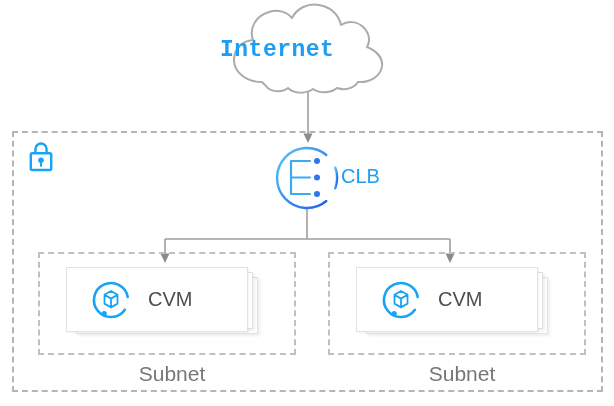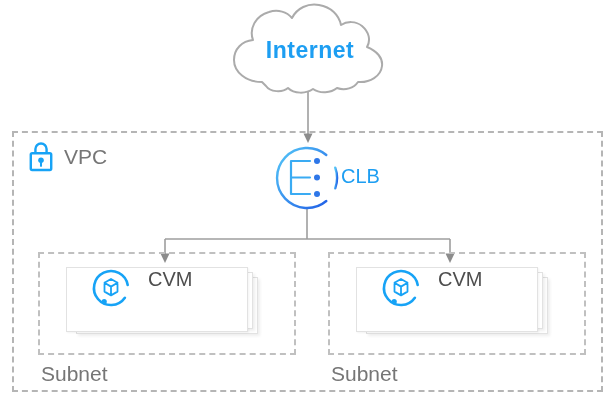--- a/index.html
+++ b/index.html
@@ -10,22 +10,22 @@
   .abs{position:absolute;}
   svg{display:block;overflow:visible;}
 
   
   .connector-line{stroke:var(--line-gray);stroke-width:1.6;fill:none;}
   .arrowhead{fill:var(--arrowhead-gray);stroke:none;}
 
   
   .cloud-path{fill:#fff;stroke:var(--cloud-gray);stroke-width:2;stroke-linejoin:round;}
   .internet-label{
-    left:220px;top:37px;width:180px;text-align:center;
-    font-size:23px;font-weight:bold;color:var(--accent-blue);letter-spacing:.5px;
+    left:220px;top:37px;width:180px;text-align:left;
+    font-size:23px;font-weight:bold;color:var(--accent-blue);letter-spacing:.5px;font-family:Liberation Mono, monospace;
   }
 
   
   .vpc-box{
     left:12px;top:131px;width:591px;height:261px;box-sizing:border-box;
     border:2px dashed var(--vpc-border-gray);background:transparent;
   }
   .vpc-label{left:64px;top:145px;font-size:21px;color:var(--label-gray);}
   .lock-stroke{stroke:var(--icon-blue);fill:none;stroke-width:2.6;}
   .lock-fill{fill:var(--icon-blue);stroke:none;}
@@ -37,34 +37,34 @@
   .clb-label{left:341px;top:165px;font-size:20px;color:var(--accent-blue);text-align:right;}
 
   
   .subnet-box{
     top:252px;width:258px;height:103px;box-sizing:border-box;
     border:2px dashed var(--subnet-border-gray);
   }
   .subnet-left{left:38px;}
   .subnet-right{left:328px;}
   .subnet-label{
-    position:absolute;left:1px;right:0;top:108px;
+    position:absolute;left:10px;right:0;top:108px;text-align:center;
     font-size:21px;color:var(--label-gray);
   }
   .cvm-stack{position:absolute;left:26px;top:13px;width:182px;height:57px;}
   .stack-layer{
     position:absolute;width:182px;height:57px;box-sizing:border-box;background:#fff;
     border:1px solid var(--card-border);box-shadow:2px 2px 3px rgba(0,0,0,.07);
   }
   .layer-2{left:10px;top:10px;}
   .layer-1{left:5px;top:5px;}
   .cvm-card{
     position:absolute;left:0;top:0;width:182px;height:65px;box-sizing:border-box;
     background:#fff;border:1px solid var(--card-border);box-shadow:1px 1px 2px rgba(0,0,0,.05);
-    display:flex;align-items:flex-start;
+    display:flex;align-items:center;
   }
   .cvm-ring{stroke:var(--icon-blue);fill:none;stroke-width:2.6;stroke-linecap:round;}
   .cvm-cube{stroke:var(--icon-blue);fill:none;stroke-width:1.8;stroke-linejoin:round;stroke-linecap:round;}
   .cvm-dot{fill:var(--icon-blue);stroke:none;}
   .cvm-icon-wrap{margin-left:24px;width:40px;height:40px;}
   .cvm-label{margin-left:17px;font-size:20px;color:var(--cvm-text-gray);}
 </style>
 </head>
 <body>
 
@@ -95,21 +95,20 @@
       C 44,80 43,79 42,78 Z"></path>
   </svg>
   <div class="abs internet-label">Internet</div>
 
   <svg class="abs" style="left:28px;top:139px;" width="26" height="34" viewBox="0 0 28 34">
     <path class="lock-stroke" d="M 8 14 V 9.5 A 6 6 0 0 1 20 9.5 V 14"></path>
     <rect class="lock-stroke" x="3" y="14" width="22" height="18" rx="1.5"></rect>
     <circle class="lock-fill" cx="14" cy="21.5" r="3"></circle>
     <rect class="lock-fill" x="12.9" y="22" width="2.2" height="6.5"></rect>
   </svg>
-  <div class="abs vpc-label">VPC</div>
 
   <svg class="abs" style="left:273px;top:144px;" width="68" height="68" viewBox="0 0 68 68">
     <defs>
       <linearGradient id="clbGrad" x1="0" y1="0" x2="1" y2="1">
         <stop offset="0" stop-color="#55c8f8"></stop>
         <stop offset="1" stop-color="#2160e6"></stop>
       </linearGradient>
     </defs>
     <circle cx="34" cy="34" r="30" fill="#ffffff" stroke="none"></circle>
     <path class="clb-stroke-grad" d="M 53.3 57 A 30 30 0 1 1 53.3 11"></path>

